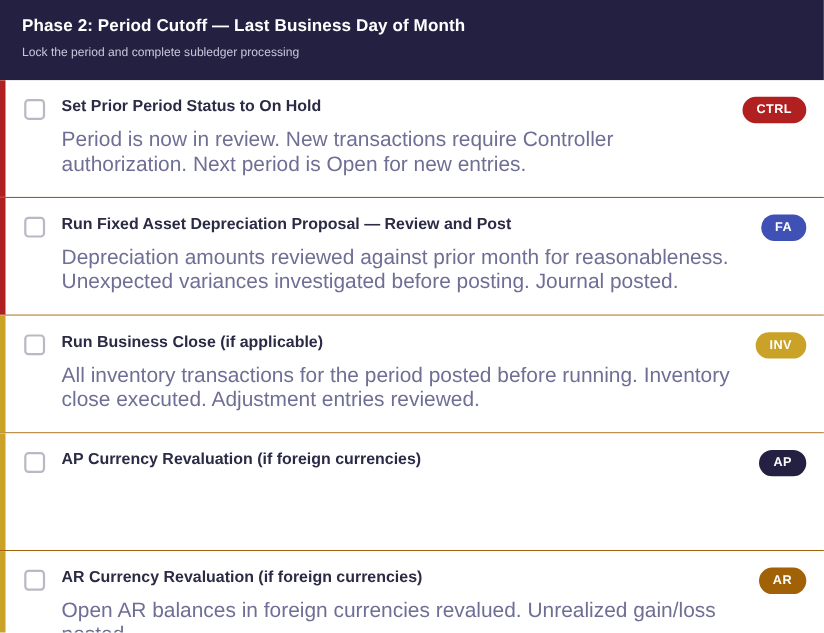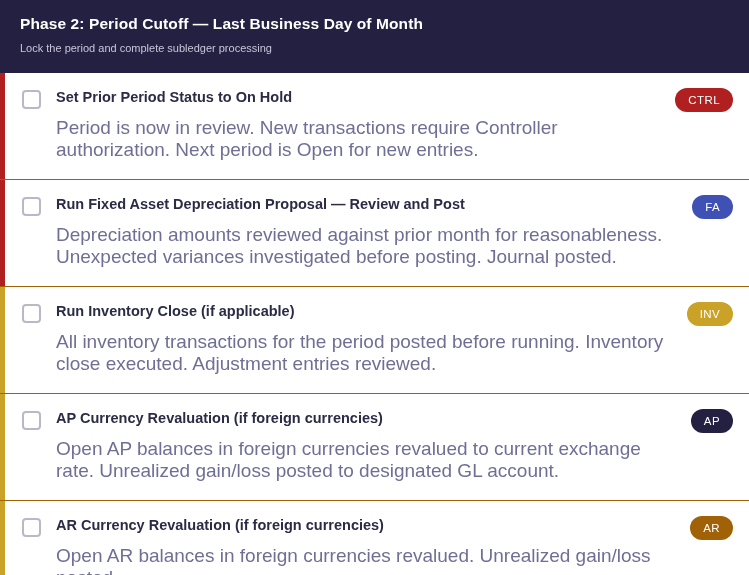--- a/index.html
+++ b/index.html
@@ -84,21 +84,21 @@
     line-height: 22px;
     margin: 0;
     max-width: 615px;
   }
   .badge {
     flex: 0 0 auto;
     align-self: flex-start;
     margin-top: 1px;
     color: #ffffff;
     font-size: 11.5px;
-    font-weight: normal;
+    font-weight: bold;
     letter-spacing: 0.4px;
     border-radius: 12px;
     padding: 5px 13px;
     text-align: center;
     white-space: nowrap;
     line-height: 14px;
   }
 </style>
 </head>
 <body>
@@ -129,32 +129,31 @@
         <div class="task-title">Run Fixed Asset Depreciation Proposal — Review and Post</div>
         <div class="task-desc">Depreciation amounts reviewed against prior month for reasonableness. Unexpected variances investigated before posting. Journal posted.</div>
       </div>
       <div class="badge" style="background-color: rgb(63, 81, 181);">FA</div>
     </div>
 
     <div class="task-row">
       <div class="accent-bar" style="background-color: rgb(201, 162, 39);"></div>
       <div class="checkbox"></div>
       <div class="task-body">
-        <div class="task-title">Run Inventory Close (if applicable)</div>
+        <div class="task-title">Run Business Close (if applicable)</div>
         <div class="task-desc">All inventory transactions for the period posted before running. Inventory close executed. Adjustment entries reviewed.</div>
       </div>
       <div class="badge" style="background-color: rgb(201, 162, 39);">INV</div>
     </div>
 
     <div class="task-row">
       <div class="accent-bar" style="background-color: rgb(201, 162, 39);"></div>
       <div class="checkbox"></div>
       <div class="task-body">
         <div class="task-title">AP Currency Revaluation (if foreign currencies)</div>
-        <div class="task-desc">Open AP balances in foreign currencies revalued to current exchange rate. Unrealized gain/loss posted to designated GL account.</div>
       </div>
       <div class="badge" style="background-color: rgb(35, 32, 66);">AP</div>
     </div>
 
     <div class="task-row">
       <div class="accent-bar" style="background-color: rgb(201, 162, 39);"></div>
       <div class="checkbox"></div>
       <div class="task-body">
         <div class="task-title">AR Currency Revaluation (if foreign currencies)</div>
         <div class="task-desc">Open AR balances in foreign currencies revalued. Unrealized gain/loss posted.</div>

